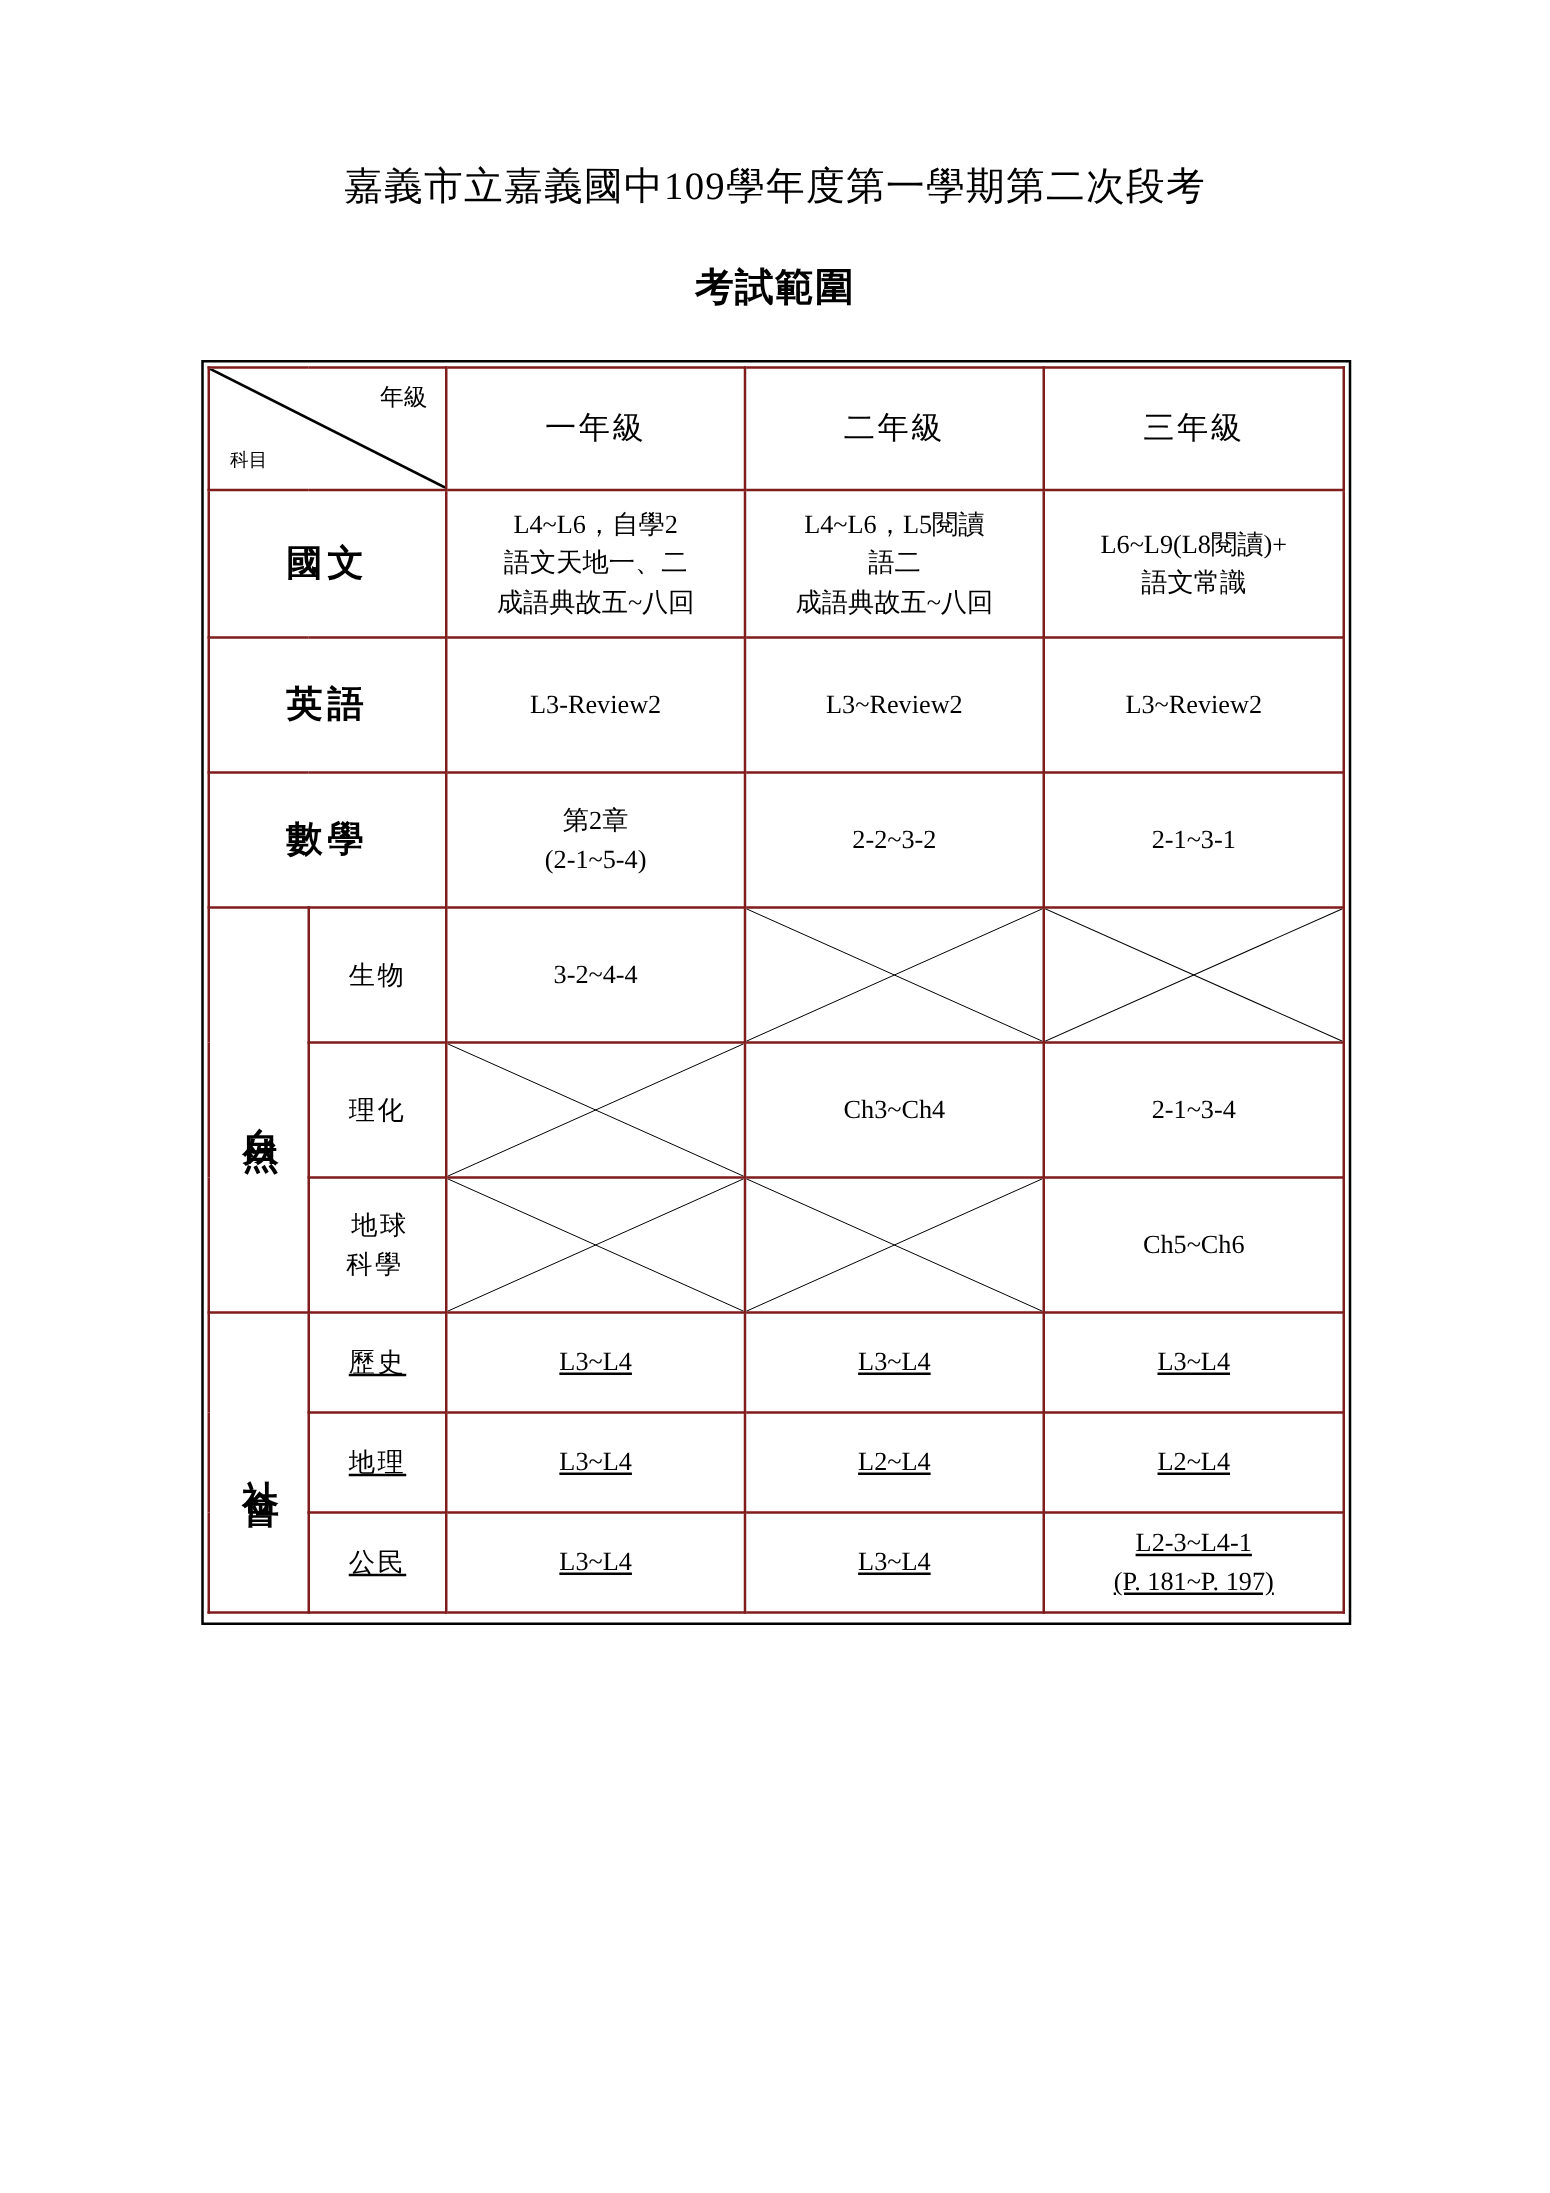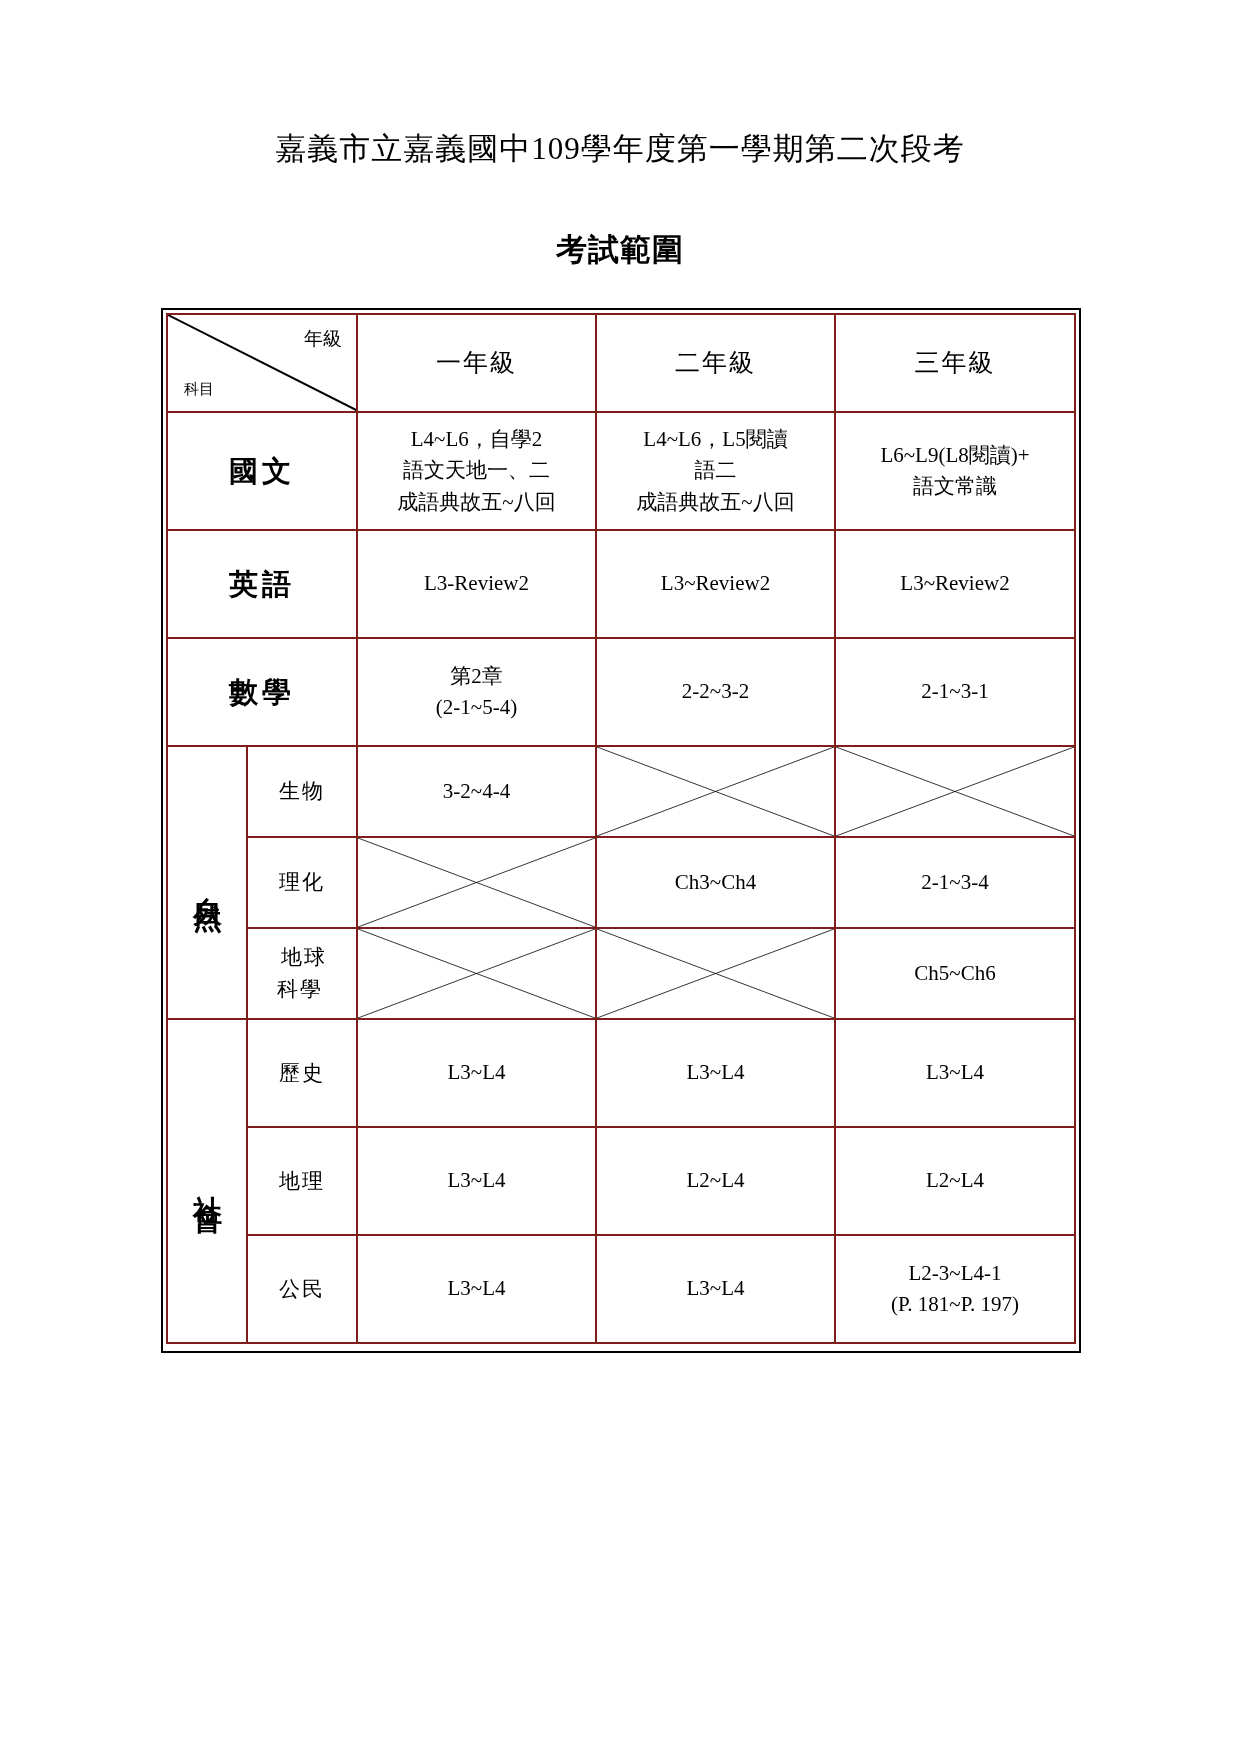--- a/index.html
+++ b/index.html
@@ -29,21 +29,21 @@
     font-size: 31px;
     font-weight: normal;
     letter-spacing: 1px;
     line-height: 1.2;
     margin-top: 12px;
   }
   .title-line2 {
     font-size: 31px;
     font-weight: bold;
     letter-spacing: 1px;
-    margin-top: 62px;
+    margin-top: 42px;
   }
   .table-wrap {
     margin: 0 auto;
     margin-top: 42px;
     width: 908px;
     position: relative;
   }
   table.sched {
     border-collapse: collapse;
     width: 908px;
@@ -119,22 +119,22 @@
   }
   .cell-text {
     font-size: 21px;
     line-height: 1.5;
     padding: 6px 4px;
     white-space: pre-line;
   }
   .row-kw { height: 118px; }
   .row-en { height: 108px; }
   .row-ma { height: 108px; margin-left: 47px; }
-  .row-sci { height: 91px; }
-  .row-soc { height: 108px; }
+  .row-sci { height: 108px; }
+  .row-soc { height: 80px; text-decoration: underline; }
   .xcross {
     position: absolute;
     left: 0; top: 0;
     width: 100%;
     height: 100%;
     pointer-events: none;
   }
   .xcross svg { display: block; width: 100%; height: 100%; }
 </style>
 </head>

